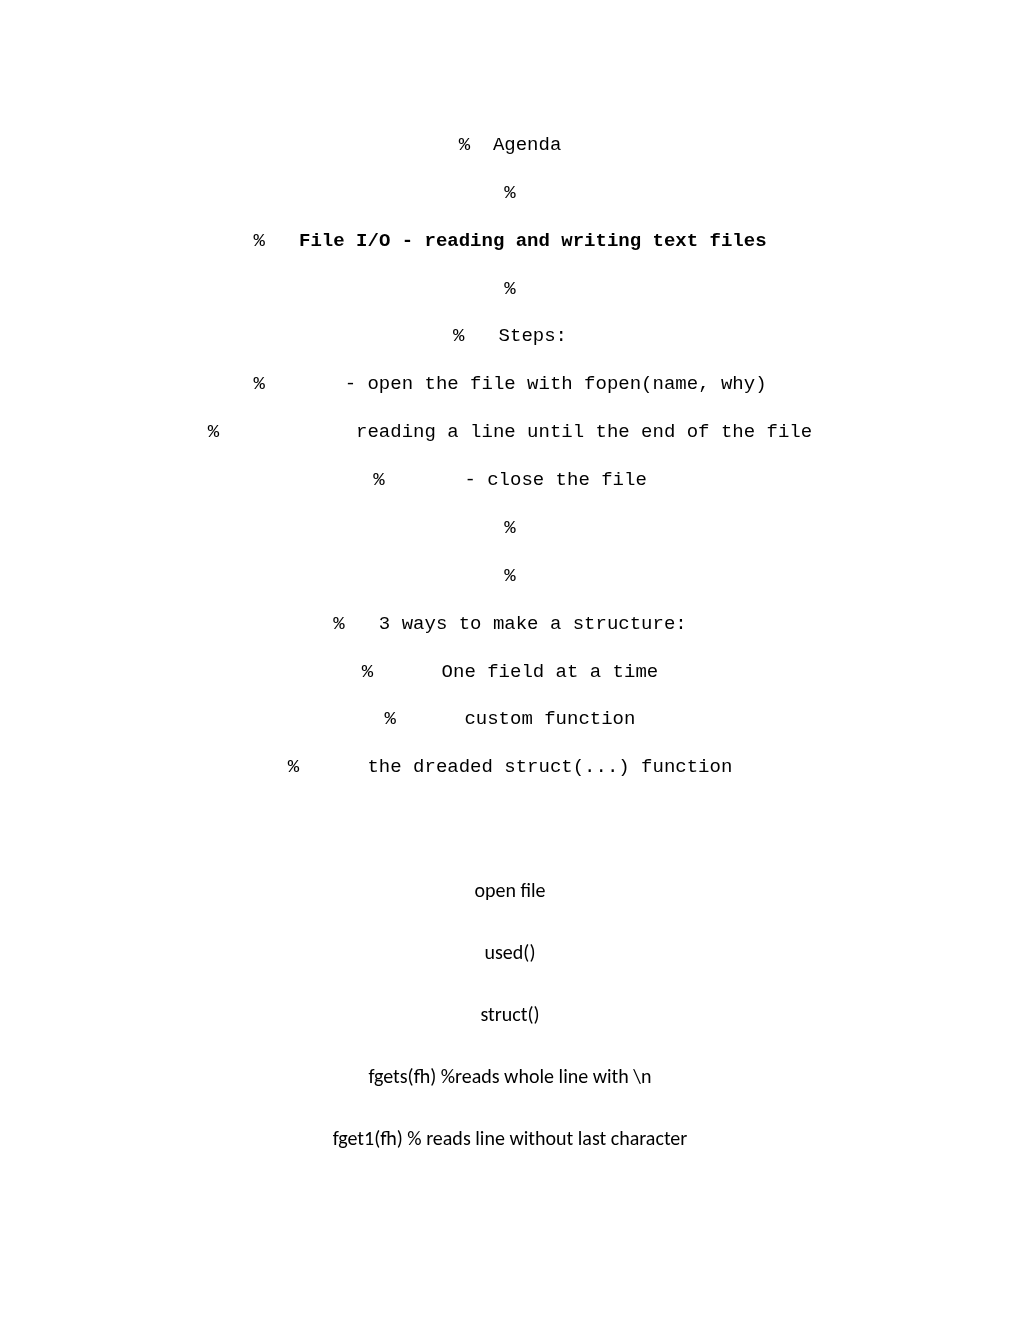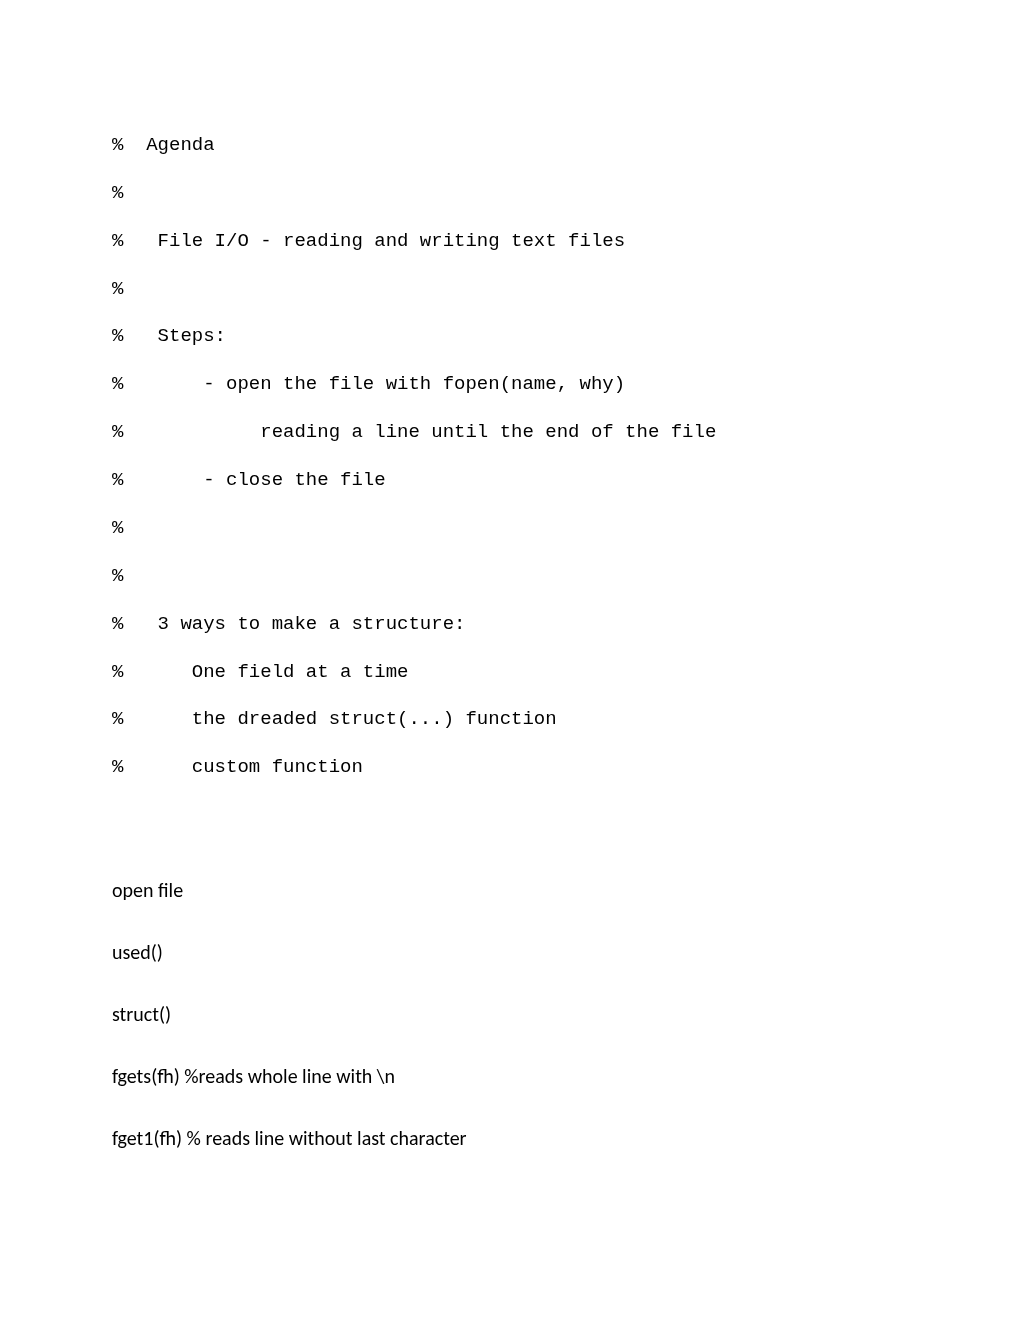--- a/index.html
+++ b/index.html
@@ -7,43 +7,43 @@
       padding: 110px 112px 50px 112px;
       background: #ffffff;
       width: 1020px;
       box-sizing: border-box;
       font-family: "Courier New", Courier, monospace;
       font-size: 19px;
       color: #000;
       line-height: 1.26;
     }
     .mono { font-family: "Courier New", Courier, monospace; white-space: pre; }
-    .bold { font-weight: normal; }
+    .bold { font-weight: bold; }
     .sans { font-family: Calibri, Arial, Helvetica, sans-serif; font-size: 20px; line-height: 1.55; white-space: pre-wrap; }
-    .block { margin: 0; }
+    .block { margin: 0; text-align: center; }
     .gap-md { height: 40px; }
   </style>
 </head>
 <body>
 
 <div class="mono block">
 <div>%  Agenda</div>
 <div>%</div>
 <div><span>%   </span><span class="bold">File I/O - reading and writing text files</span></div>
 <div>%</div>
 <div>%   Steps:</div>
 <div>%       - open the file with fopen(name, why)</div>
 <div>%            reading a line until the end of the file</div>
 <div>%       - close the file</div>
 <div>%</div>
 <div>%</div>
 <div>%   3 ways to make a structure:</div>
 <div>%      One field at a time</div>
+<div>%      custom function</div>
 <div>%      the dreaded struct(...) function</div>
-<div>%      custom function</div>
 </div>
 
 <div class="gap-md"></div>
 
 <div class="sans block">
 <div>open file</div>
 <div>used()</div>
 <div>struct()</div>
 <div>fgets(fh) %reads whole line with \n</div>
 <div>fget1(fh) % reads line without last character</div>

